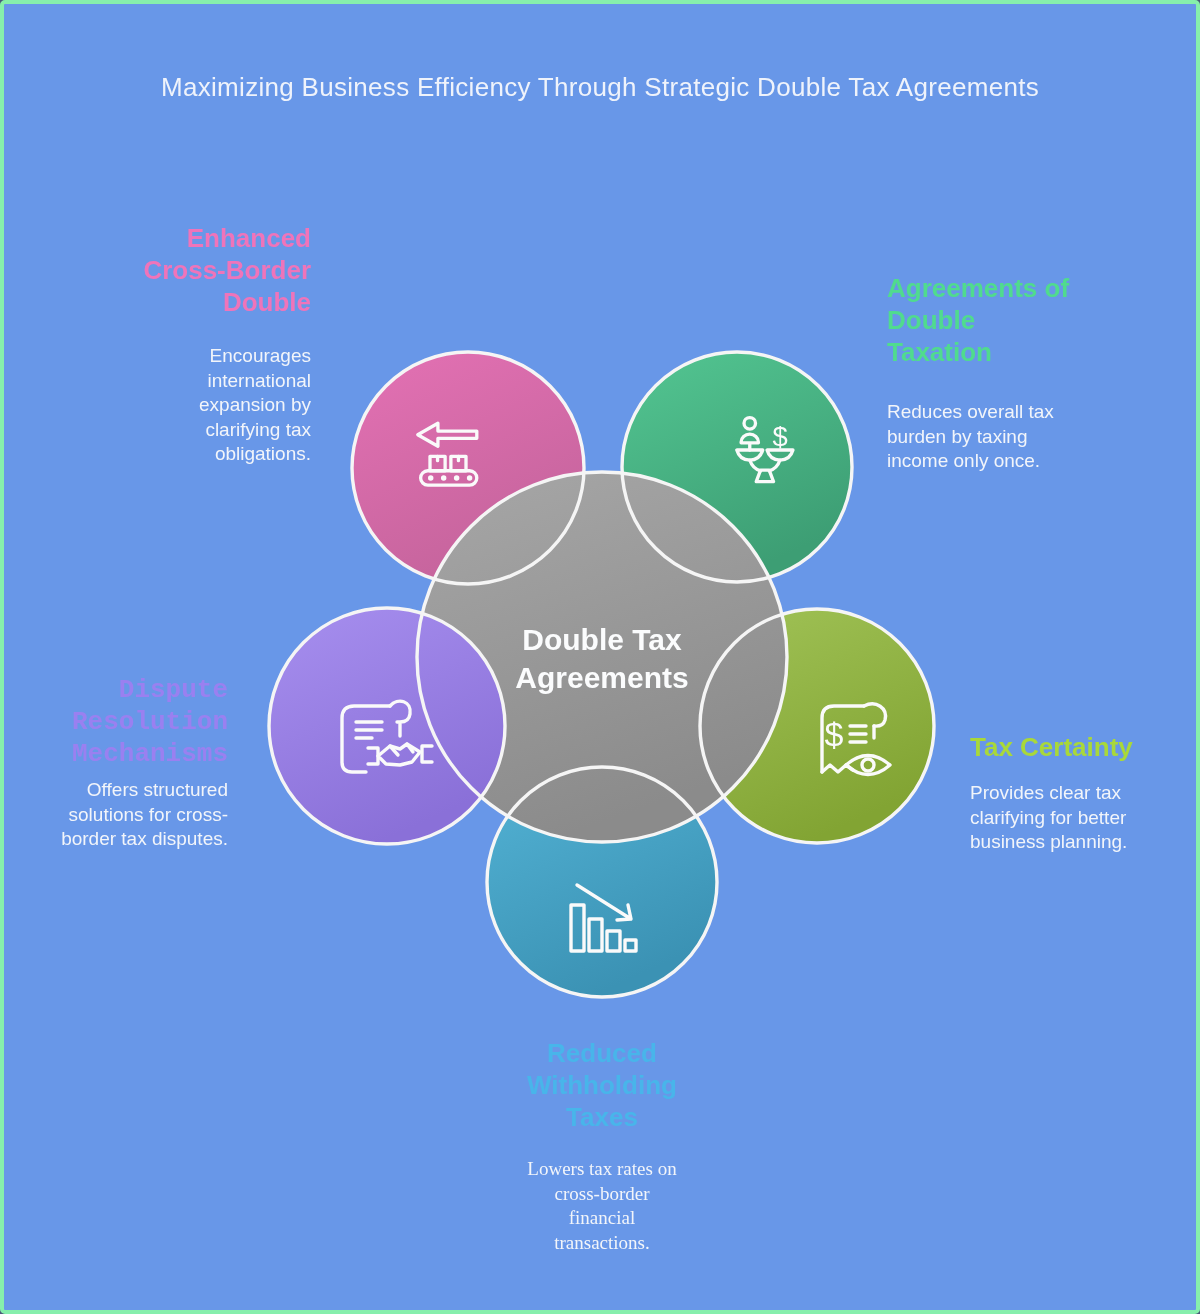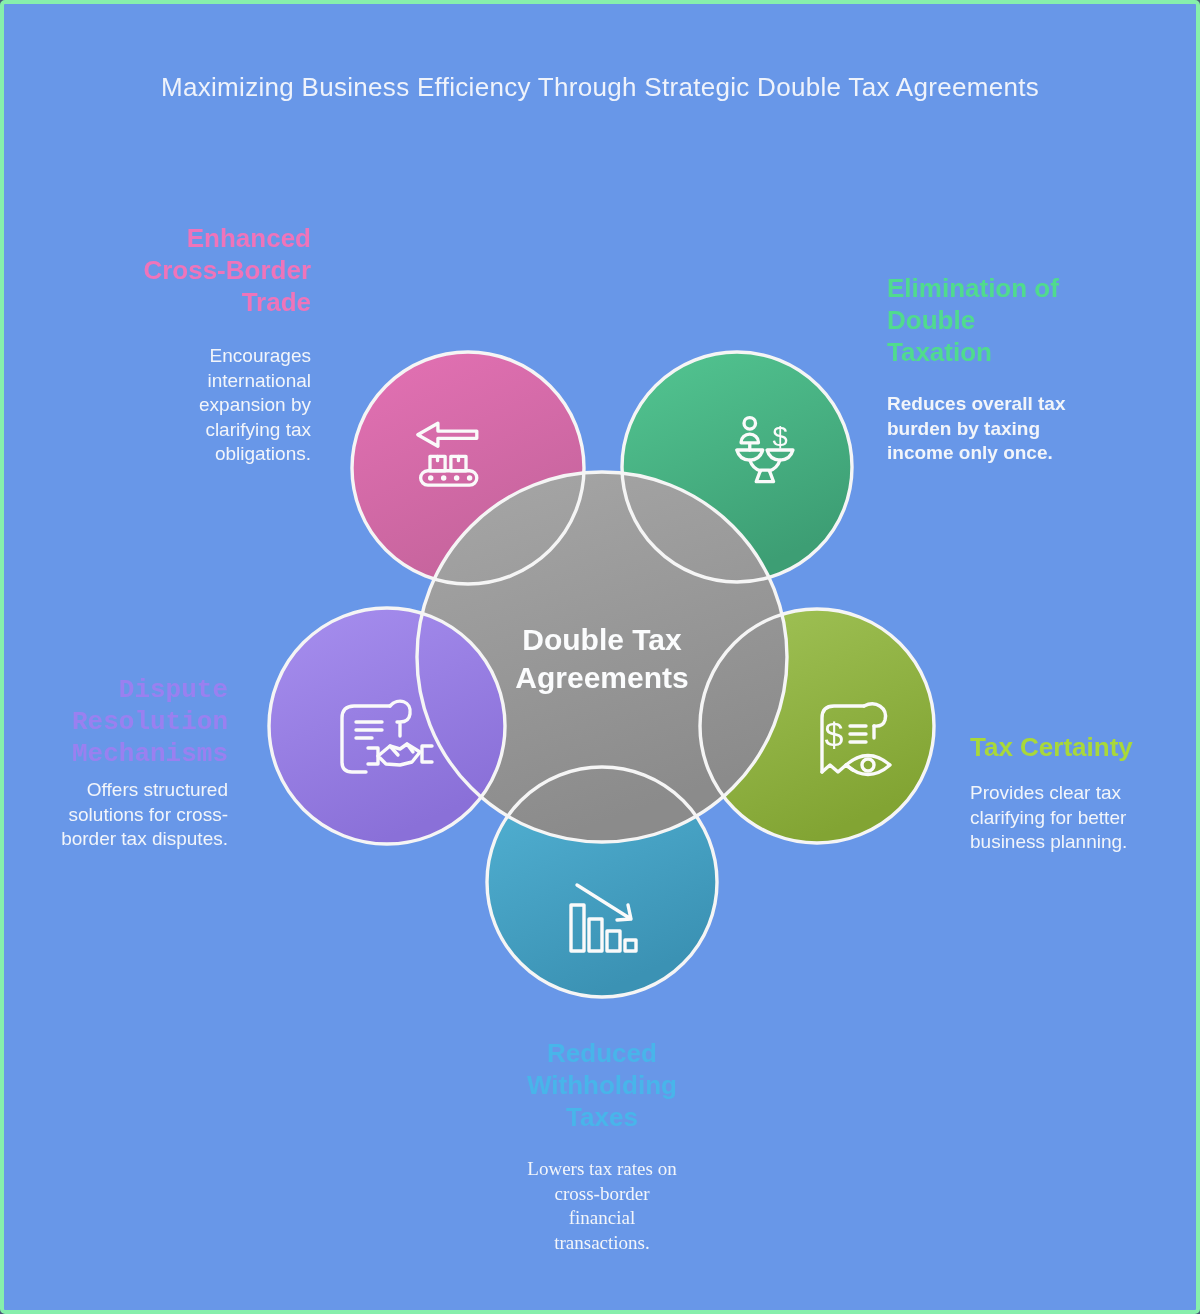--- a/index.html
+++ b/index.html
@@ -19,21 +19,21 @@
     font-size:30px;line-height:38px;font-weight:700;color:#fbfcfd;
   }
   .node{position:absolute;}
   .node .heading{font-size:26px;line-height:32px;font-weight:700;white-space:pre-line;}
   .node .body{
     font-size:19px;line-height:24.5px;font-weight:500;color:#f2f5fa;white-space:pre-line;
   }
   .n-trade{right:885px;top:218px;text-align:right;}
   .n-trade .body{margin-top:26px;}
   .n-elim{left:883px;top:268px;text-align:left;}
-  .n-elim .body{margin-top:24px;font-weight:bold;}
+  .n-elim .body{margin-top:32px;}
   .n-dispute{right:968px;top:670px;text-align:right;}
   .n-dispute .body{margin-top:8px;}
   .n-cert{left:966px;top:727px;text-align:left;}
   .n-cert .body{margin-top:18px;}
   .n-withh{left:598px;top:1033px;transform:translateX(-50%);text-align:center;width:420px;}
   .n-withh .body{margin-top:24px;font-family:Liberation Serif, serif;}
   .icon-stroke{fill:none;stroke:#fafafa;stroke-linecap:round;stroke-linejoin:round;}
 </style>
 </head>
 <body>
@@ -140,30 +140,30 @@
       <path class="icon-stroke" stroke-width="3.4" d="M8 4 L62 38 M48 39 L62 38 L59 24"></path>
     </g>
   </svg>
 
   <div class="center-label">Double Tax
 Agreements</div>
 
   <div class="node n-trade">
     <div class="heading" style="color: rgb(239, 116, 186);">Enhanced
 Cross-Border
-Trade</div>
+Double</div>
     <div class="body">Encourages
 international
 expansion by
 clarifying tax
 obligations.</div>
   </div>
 
   <div class="node n-elim">
-    <div class="heading" style="color: rgb(80, 219, 142);">Elimination of
+    <div class="heading" style="color: rgb(80, 219, 142);">Agreements of
 Double
 Taxation</div>
     <div class="body">Reduces overall tax
 burden by taxing
 income only once.</div>
   </div>
 
   <div class="node n-dispute">
     <div class="heading" style="color: rgb(154, 128, 240); font-family: Liberation Mono, monospace;">Dispute
 Resolution

